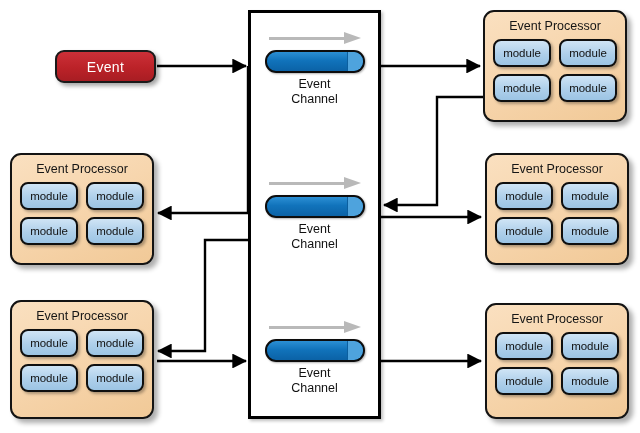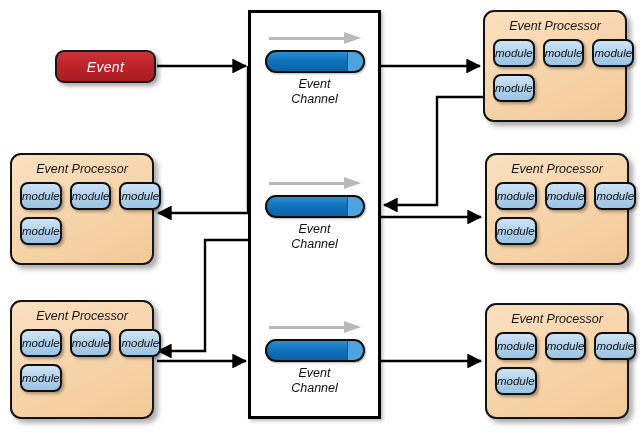--- a/index.html
+++ b/index.html
@@ -4,21 +4,21 @@
 <style>
   html,body{margin:0;padding:0;background:#ffffff;}
   body{width:640px;height:433px;position:relative;overflow:hidden;
        font-family:"Liberation Sans", sans-serif;}
   #stage{position:absolute;left:0;top:0;width:640px;height:433px;}
 
   
   #wires{position:absolute;left:0;top:0;width:640px;height:433px;}
 
   
-  .node{position:absolute;box-sizing:border-box;font-style:italic;}
+  .node{position:absolute;box-sizing:border-box;}
 
   .event-box{
     background:#c0272d;
     border:2px solid #1a1a1a;
     border-radius:9px;
     box-shadow:3px 3px 4px rgba(0,0,0,0.35);
     display:flex;align-items:center;justify-content:center;
     color:#ffffff;font-size:14px;letter-spacing:.3px;
     background-image:linear-gradient(180deg,#cc3038 0%,#bb2228 55%,#a81d23 100%);
   }
@@ -51,21 +51,21 @@
 
   .processor{
     background-image:linear-gradient(155deg,#fae0c0 0%,#f7d6ae 45%,#f1c997 100%);
     border:2.5px solid #131313;
     border-radius:11px;
     box-shadow:4px 4px 5px rgba(0,0,0,0.32);
     box-sizing:border-box;
     padding:6px 8px 8px 8px;
   }
   .proc-title{text-align:center;font-size:12.5px;color:#151515;margin:1px 0 6px 0;}
-  .mod-grid{display:grid;grid-template-columns:1fr 1fr 1fr;gap:7px 8px;}
+  .mod-grid{display:grid;grid-template-columns:1fr 1fr;gap:7px 8px;}
   .module{
     height:24px;border:2px solid #0f0f0f;border-radius:8px;
     background-image:linear-gradient(180deg,#cfe4f5 0%,#aecfea 55%,#9cc4e4 100%);
     display:flex;align-items:center;justify-content:center;
     font-size:11.5px;color:#111;
     box-shadow:2px 2px 3px rgba(0,0,0,0.3);
   }
 </style>
 </head>
 <body>

